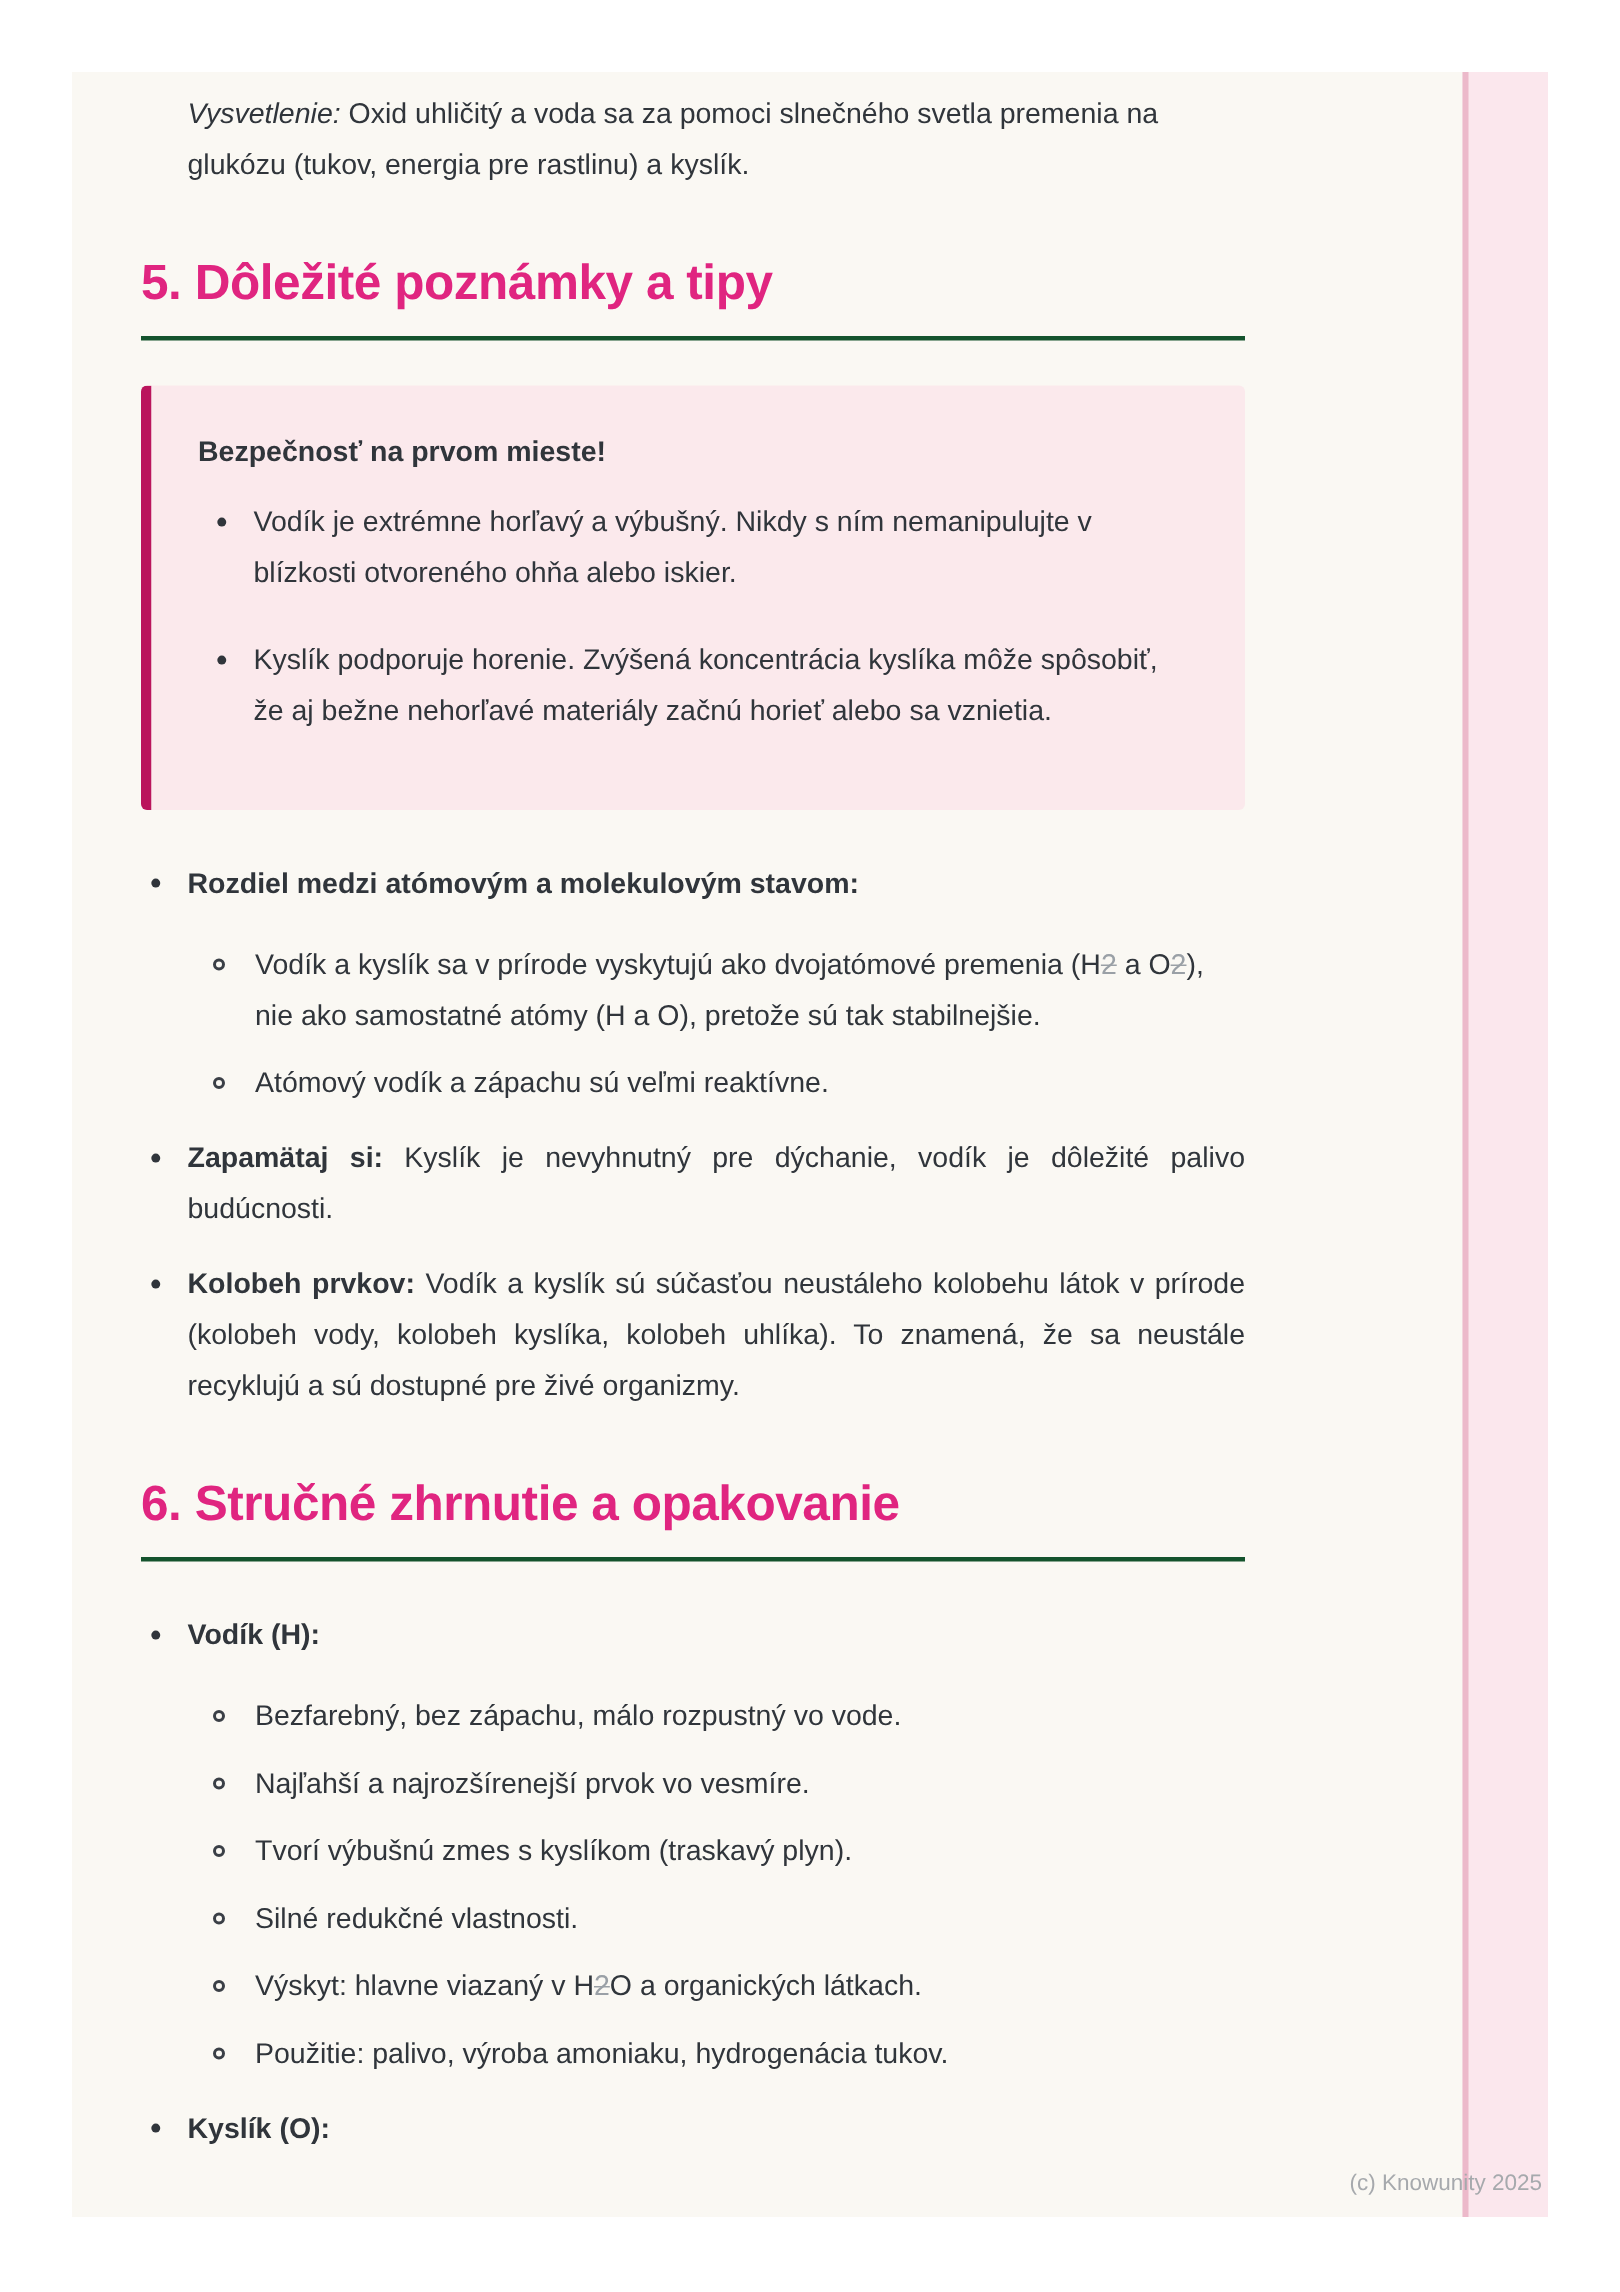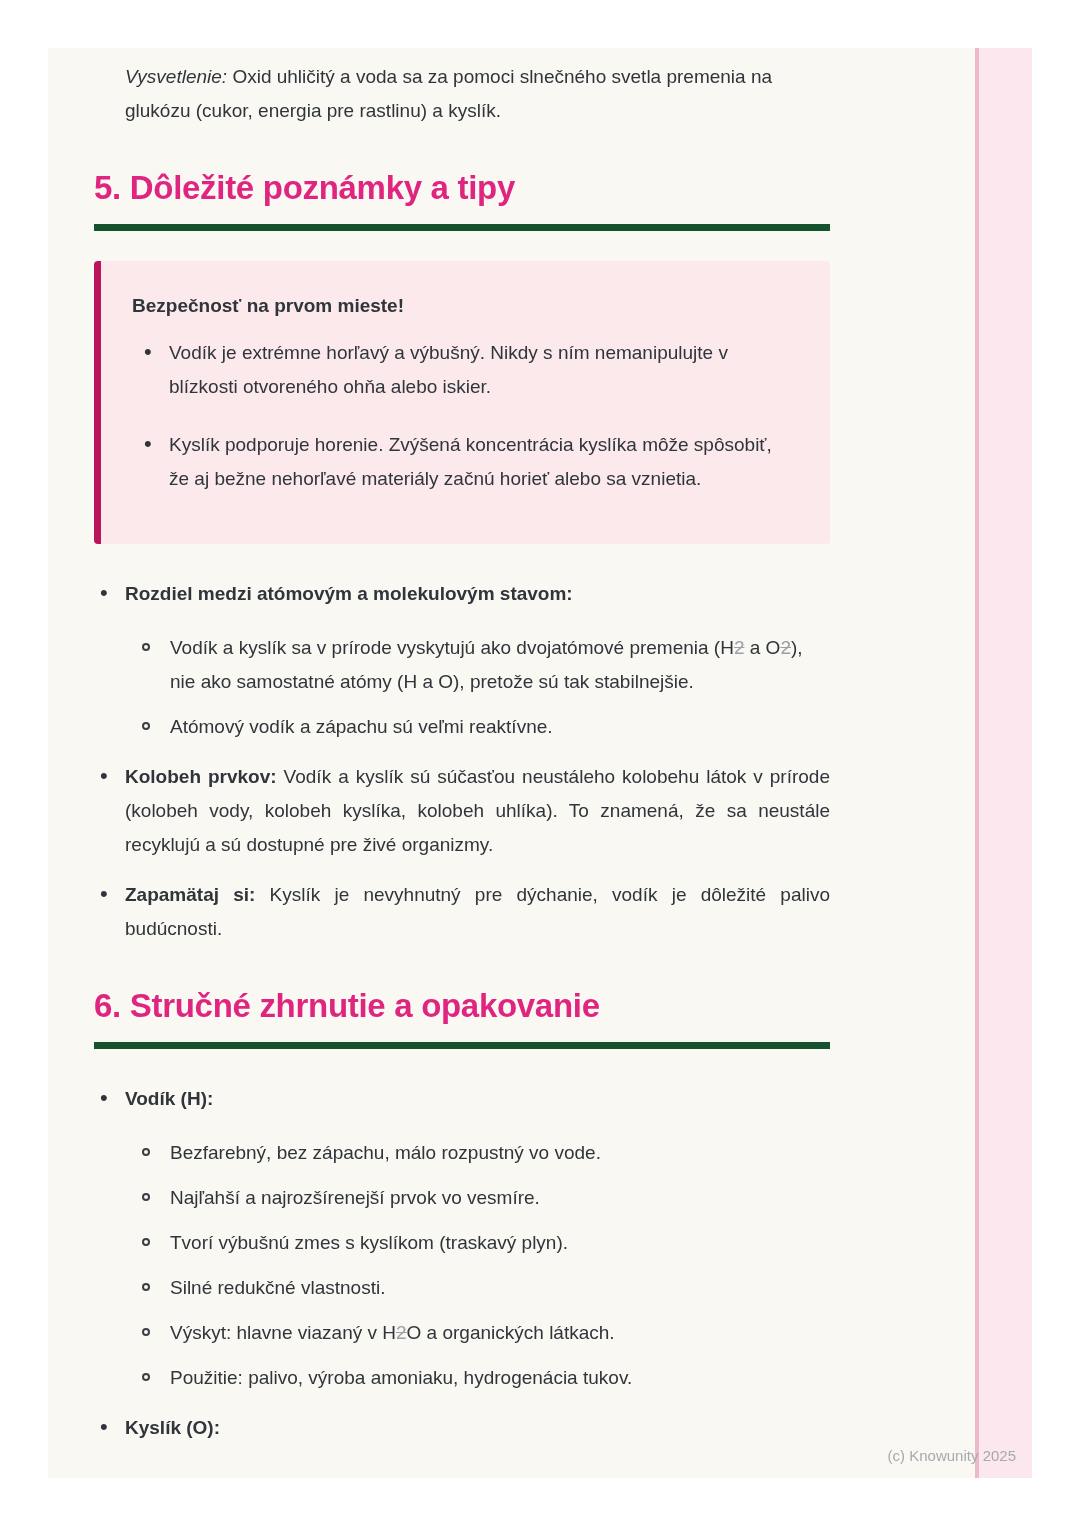--- a/index.html
+++ b/index.html
@@ -34,21 +34,21 @@
     margin:0 0 0 31px;
   }
   h2.section-heading{
     font-size:33px;
     line-height:40px;
     font-weight:700;
     color:#e02580;
     letter-spacing:-0.3px;
     margin:40px 0 30px 0;
     padding-bottom:16px;
-    border-bottom:7px solid #14532d;
+    border-bottom:3px solid #14532d;
   }
   .callout{
     background:#fbe9ec;
     border-left:7px solid #ba145c;
     border-radius:4px;
     padding:28px 40px 48px 31px;
     margin:0 0 0 0;
   }
   .callout-title{
     font-weight:700;
@@ -92,56 +92,56 @@
     border:2px solid #3a3f46;
     border-radius:50%;
     box-sizing:border-box;
   }
   .lead{margin:32px 0 30px 0;}
   .b{font-weight:700;}
   .i{font-style:italic;}
   .struck{color:#9aa0a6;text-decoration:line-through;}
   .footer{
     position:absolute;
-    right:16px;bottom:14px;
+    right:4px;bottom:14px;
     font-size:15px;
     color:#a6a9ad;
     z-index:2;
   }
 </style>
 </head>
 <body>
 
 <div class="page">
   <div class="side-strip"></div>
 
   <div class="content">
 
-    <p class="intro"><span class="i">Vysvetlenie:</span><span> Oxid uhličitý a voda sa za pomoci slnečného svetla premenia na glukózu (cukor, energia pre rastlinu) a kyslík.</span></p>
+    <p class="intro"><span class="i">Vysvetlenie:</span><span> Oxid uhličitý a voda sa za pomoci slnečného svetla premenia na glukózu (tukov, energia pre rastlinu) a kyslík.</span></p>
 
     <h2 class="section-heading">5. Dôležité poznámky a tipy</h2>
 
     <div class="callout">
       <p class="callout-title">Bezpečnosť na prvom mieste!</p>
       <ul class="callout-list">
         <li><span>Vodík je extrémne horľavý a výbušný. Nikdy s ním nemanipulujte v blízkosti otvoreného ohňa alebo iskier.</span></li>
         <li><span>Kyslík podporuje horenie. Zvýšená koncentrácia kyslíka môže spôsobiť, že aj bežne nehorľavé materiály začnú horieť alebo sa vznietia.</span></li>
       </ul>
     </div>
 
     <ul class="main-list">
       <li>
         <span><span class="b">Rozdiel medzi atómovým a molekulovým stavom:</span></span>
         <ul class="sub-list">
           <li><span>Vodík a kyslík sa v prírode vyskytujú ako dvojatómové premenia (H</span><span class="struck">2</span><span> a O</span><span class="struck">2</span><span>), nie ako samostatné atómy (H a O), pretože sú tak stabilnejšie.</span></li>
           <li><span>Atómový vodík a zápachu sú veľmi reaktívne.</span></li>
         </ul>
       </li>
+      <li class="justify"><span class="b">Zapamätaj si:</span><span> Kyslík je nevyhnutný pre dýchanie, vodík je dôležité palivo budúcnosti.</span></li>
       <li class="justify"><span class="b">Kolobeh prvkov:</span><span> Vodík a kyslík sú súčasťou neustáleho kolobehu látok v prírode (kolobeh vody, kolobeh kyslíka, kolobeh uhlíka). To znamená, že sa neustále recyklujú a sú dostupné pre živé organizmy.</span></li>
-      <li class="justify"><span class="b">Zapamätaj si:</span><span> Kyslík je nevyhnutný pre dýchanie, vodík je dôležité palivo budúcnosti.</span></li>
     </ul>
 
     <h2 class="section-heading">6. Stručné zhrnutie a opakovanie</h2>
 
 
     <ul class="main-list">
       <li>
         <span><span class="b">Vodík (H):</span></span>
         <ul class="sub-list">
           <li><span>Bezfarebný, bez zápachu, málo rozpustný vo vode.</span></li>

